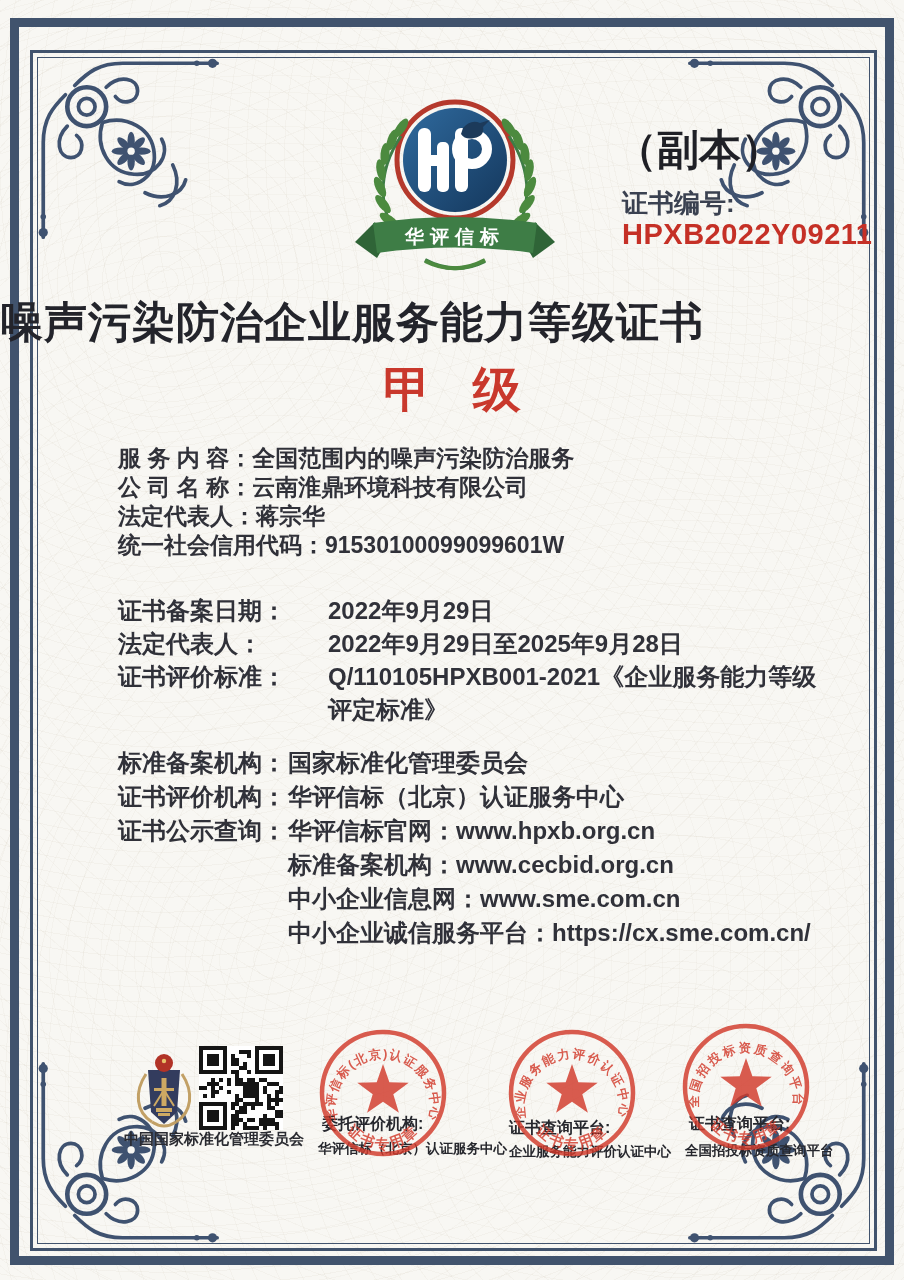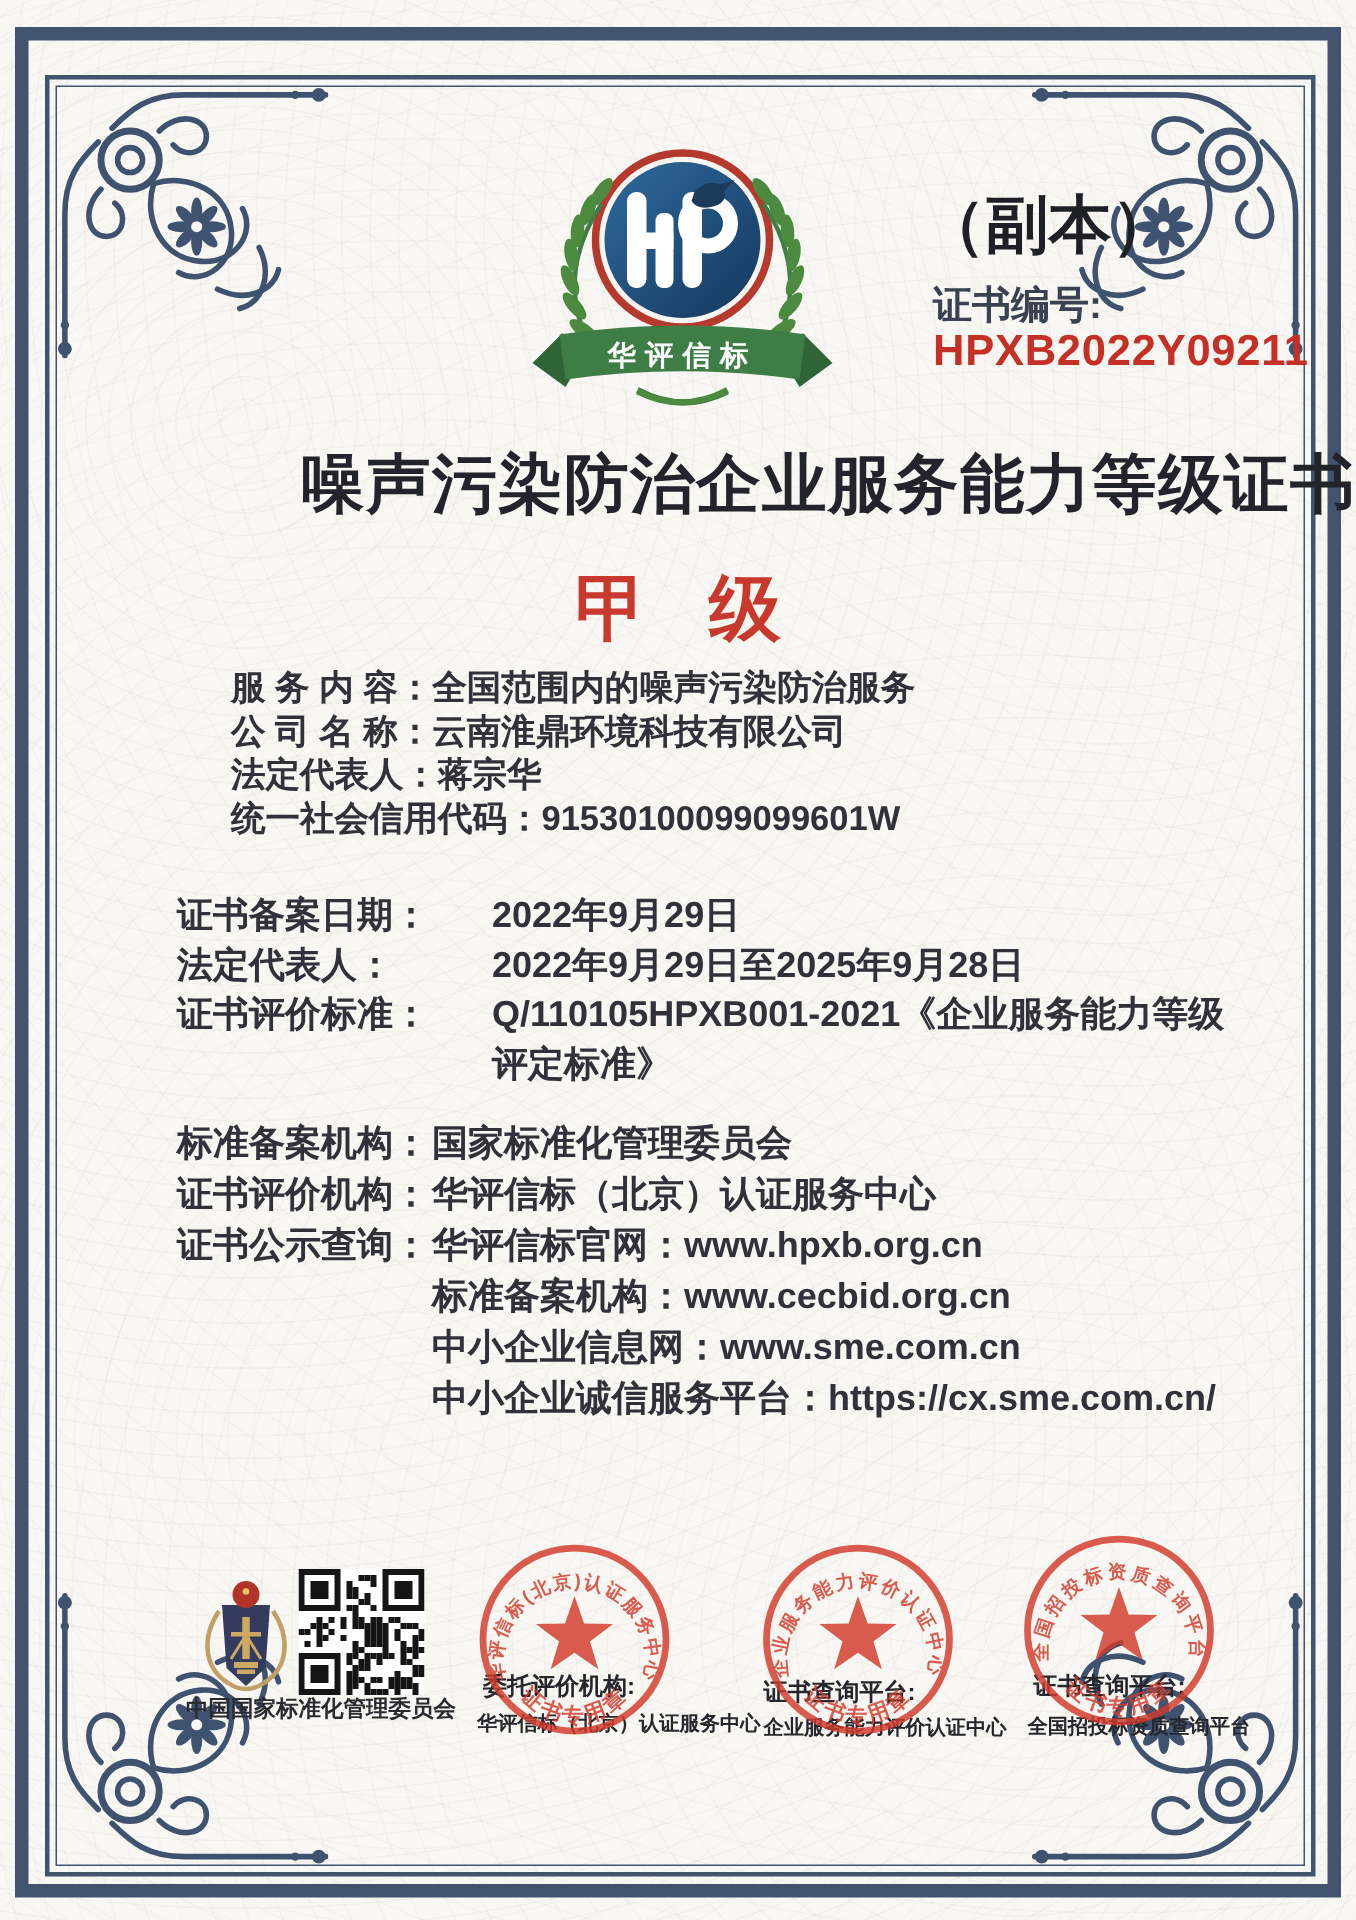--- a/index.html
+++ b/index.html
@@ -19,26 +19,26 @@
   .corner{position:absolute;width:185px;height:185px;color:#3f5270;}
   .corner.tl{top:54px;left:34px;}
   .corner.tr{top:54px;right:31px;transform:scaleX(-1);}
   .corner.bl{bottom:33px;left:34px;transform:scaleY(-1);}
   .corner.br{bottom:33px;right:31px;transform:scale(-1,-1);}
   
   .logo{position:absolute;left:345px;top:92px;}
   .copy-label{position:absolute;left:615px;top:122px;font-size:42px;font-weight:700;color:#1f2026;}
   .certno-label{position:absolute;left:622px;top:186px;font-size:26px;font-weight:700;color:#3a4150;}
   .certno-value{position:absolute;left:622px;top:218px;font-size:29px;font-weight:700;color:#c53026;letter-spacing:.5px;}
-  .cert-title{position:absolute;left:0;top:294px;width:100%;text-align:right;font-size:43px;font-weight:700;color:#23242b;letter-spacing:1px;}
-  .grade{position:absolute;left:0;top:374px;width:100%;text-align:center;font-size:48px;font-weight:700;color:#c9382c;letter-spacing:14px;text-indent:14px;}
+  .cert-title{position:absolute;left:0;top:294px;width:100%;text-align:left;font-size:43px;font-weight:700;color:#23242b;letter-spacing:1px;}
+  .grade{position:absolute;left:0;top:358px;width:100%;text-align:center;font-size:48px;font-weight:700;color:#c9382c;letter-spacing:14px;text-indent:14px;}
   
   .info{position:absolute;left:118px;font-weight:700;color:#303139;}
   .block1{top:444px;}
-  .block1 .row{font-size:23px;line-height:29px;margin-left:36px;}
+  .block1 .row{font-size:23px;line-height:29px;}
   .block2{top:594px;width:700px;}
   .block2 .row{display:flex;font-size:24px;line-height:33px;gap:40px;}
   .block2 .lbl{flex:0 0 170px;white-space:nowrap;}
   .block2 .val{width:512px;}
   .block3{top:746px;width:720px;}
   .block3 .row{display:flex;font-size:24px;line-height:34px;}
   .block3 .lbl{flex:0 0 170px;white-space:nowrap;}
   
   .authority{position:absolute;left:131px;top:1050px;}
   .qr{position:absolute;left:199px;top:1046px;}

